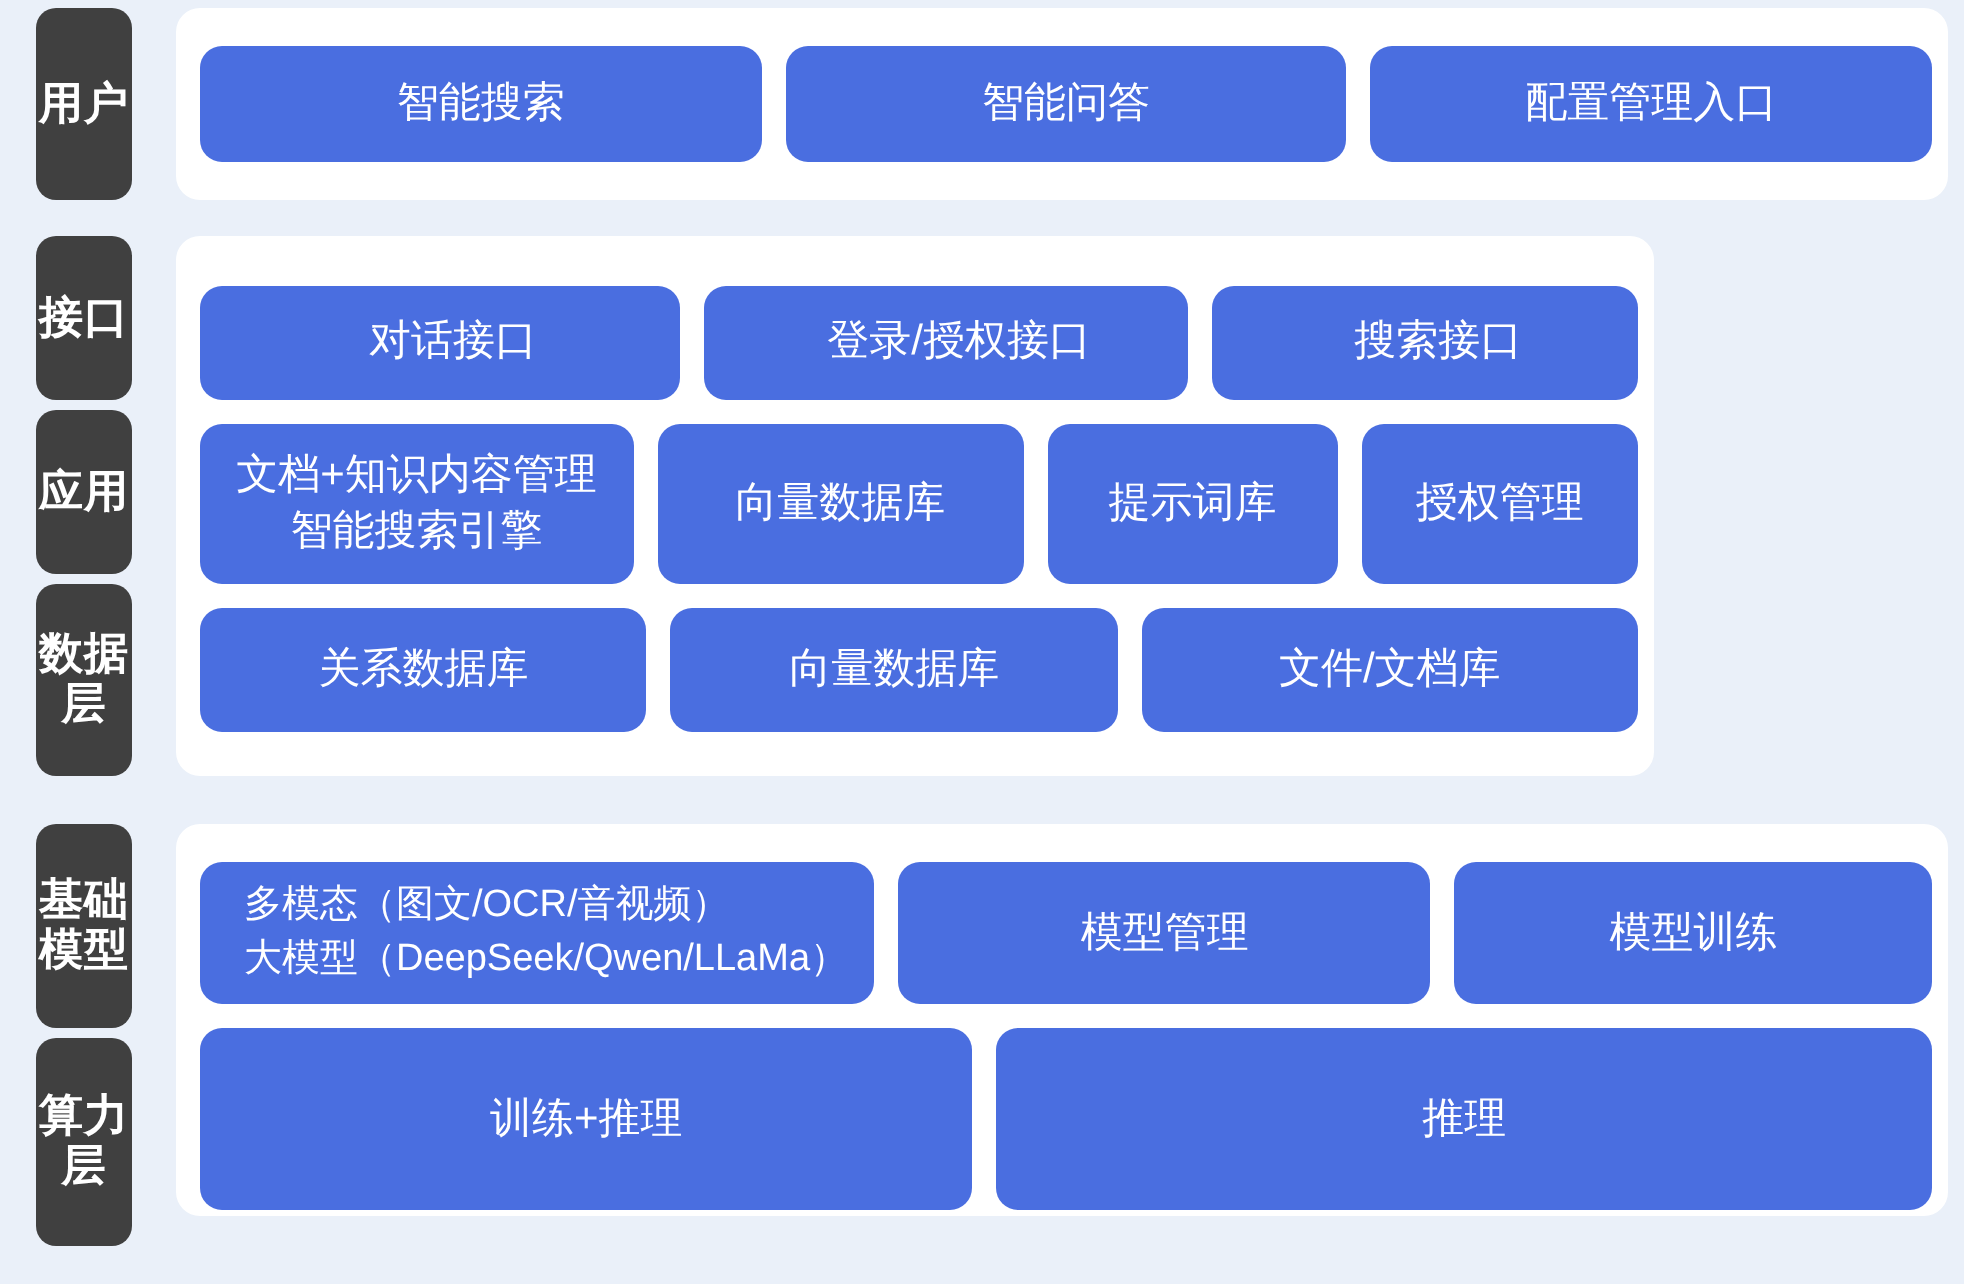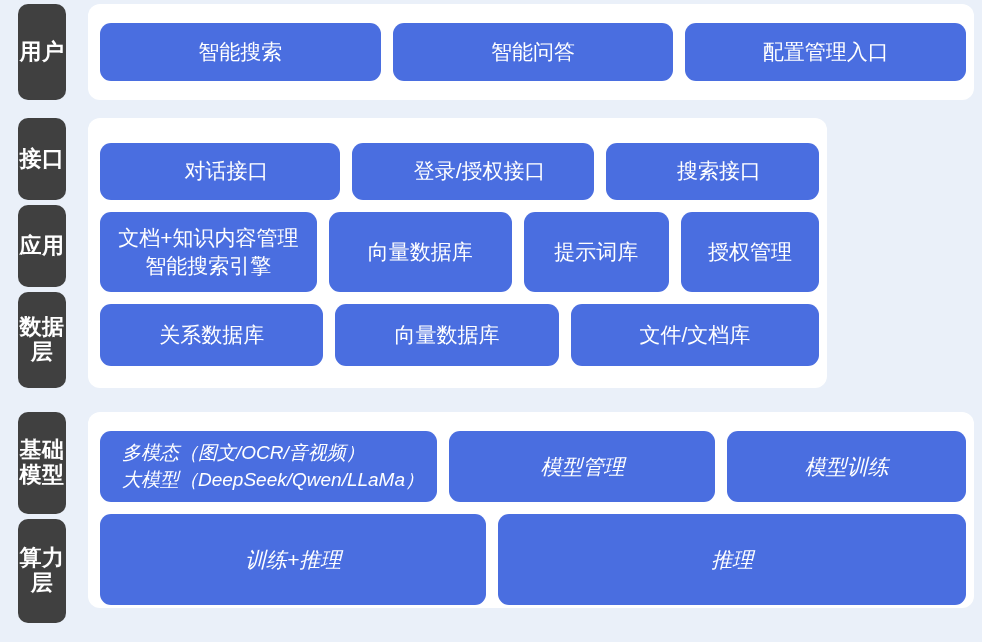--- a/index.html
+++ b/index.html
@@ -103,21 +103,21 @@
 
   
   #sec-core { left: 0; top: 118px; width: 835px; height: 270px; }
   #sec-core .panel { padding-top: 15px; padding-bottom: 13px; }
   #sec-core .row-api .box { height: 57px; padding-left: 21px; }
   #sec-core .row-app .box { height: 80px; }
   #sec-core .row-db  .box { height: 62px; }
 
   
   #sec-base { left: 0; top: 412px; width: 982px; height: 196px; }
-  #sec-base .panel { padding-top: 30px; padding-bottom: 14px; font-style: italic; }
+  #sec-base .panel { padding-top: 30px; padding-bottom: 14px; }
   #sec-base .row-model .box { height: 71px; }
   #sec-base .row-compute .box { height: 91px; }
   #sec-base .box-multimodal {
     text-align: left;
     justify-content: flex-start;
     padding-left: 22px;
     font-size: 19px;
     line-height: 1.38;
   }
 </style>

